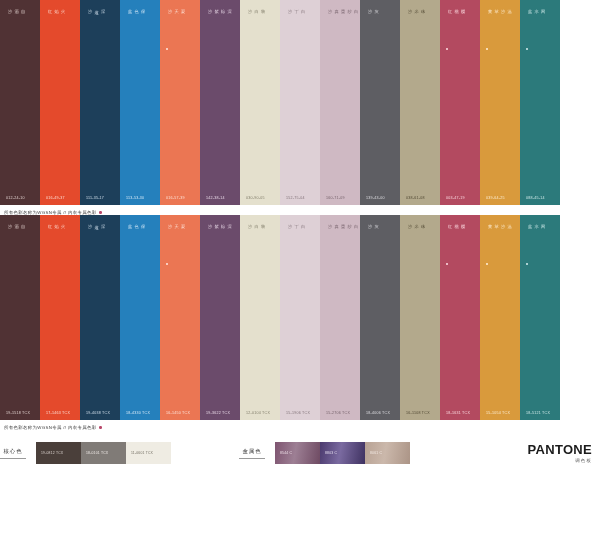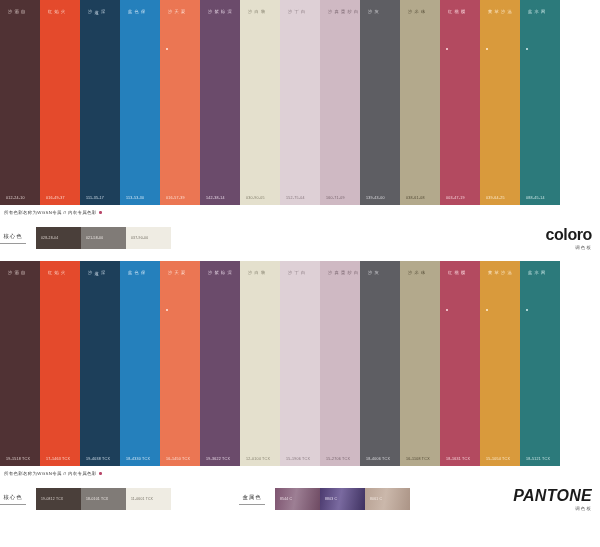--- a/index.html
+++ b/index.html
@@ -68,21 +68,21 @@
 
   
   .brand{
     position:absolute;right:8px;
     text-align:right;
   }
   .brand-name{
     font-size:16px;font-weight:bold;color:#1b1b1b;
     letter-spacing:-0.4px;line-height:1;
   }
-  .brand-name.pantone{font-size:16px;letter-spacing:.3px;font-style:italic;}
+  .brand-name.pantone{font-size:13px;letter-spacing:.3px;}
   .brand-sub{font-size:4.4px;color:#555;letter-spacing:1.2px;margin-top:2px;}
 </style>
 </head>
 <body>
 
 <div class="page">
 
   <div class="palette" id="palette-top" style="height: 205px;">
       <div class="swatch" style="background: rgb(80, 50, 52); width: 40px; color: rgb(231, 217, 214);">
         <div>
@@ -203,177 +203,154 @@
           <div class="sw-dot" style="background: rgb(217, 240, 239);"></div>
         </div>
         <div class="sw-code">088-45-14</div>
       </div>
     </div>
   <div class="footnote">
     <span>所有色彩名称为WGSN专属  //  内衣专属色彩</span>
     <span class="fdot"></span>
   </div>
 
+
+  <div class="palette" id="palette-bottom" style="height: 205px;">
+      <div class="swatch" style="background: rgb(80, 50, 52); width: 40px; color: rgb(231, 217, 214);">
+        <div>
+          <div class="sw-name">自
+酒
+沙</div>
+        </div>
+        <div class="sw-code">19-1518 TCX</div>
+      </div>
+      <div class="swatch" style="background: rgb(228, 74, 44); width: 40px; color: rgb(255, 230, 221);">
+        <div>
+          <div class="sw-name">火
+焰
+红</div>
+        </div>
+        <div class="sw-code">17-1463 TCX</div>
+      </div>
+      <div class="swatch" style="background: rgb(29, 63, 90); width: 40px; color: rgb(214, 227, 238);">
+        <div>
+          <div class="sw-name">深
+邃
+沙</div>
+        </div>
+        <div class="sw-code">19-4038 TCX</div>
+      </div>
+      <div class="swatch" style="background: rgb(37, 128, 188); width: 40px; color: rgb(226, 240, 251);">
+        <div>
+          <div class="sw-name">保
+色
+蓝</div>
+        </div>
+        <div class="sw-code">18-4330 TCX</div>
+      </div>
+      <div class="swatch" style="background: rgb(235, 118, 83); width: 40px; color: rgb(255, 233, 224);">
+        <div>
+          <div class="sw-name">夏
+天
+沙</div>
+          <div class="sw-dot" style="background: rgb(255, 233, 224);"></div>
+        </div>
+        <div class="sw-code">16-1450 TCX</div>
+      </div>
+      <div class="swatch" style="background: rgb(107, 75, 107); width: 40px; color: rgb(240, 226, 239);">
+        <div>
+          <div class="sw-name">深
+棕
+紫
+沙</div>
+        </div>
+        <div class="sw-code">19-3622 TCX</div>
+      </div>
+      <div class="swatch" style="background: rgb(228, 224, 205); width: 40px; color: rgb(122, 118, 99);">
+        <div>
+          <div class="sw-name">釉
+白
+沙</div>
+        </div>
+        <div class="sw-code">12-0104 TCX</div>
+      </div>
+      <div class="swatch" style="background: rgb(222, 208, 214); width: 40px; color: rgb(125, 110, 116);">
+        <div>
+          <div class="sw-name">白
+丁
+沙</div>
+        </div>
+        <div class="sw-code">15-1906 TCX</div>
+      </div>
+      <div class="swatch" style="background: rgb(207, 185, 195); width: 40px; color: rgb(110, 90, 99);">
+        <div>
+          <div class="sw-name">又
+白
+纱
+重
+真
+沙</div>
+        </div>
+        <div class="sw-code">15-2706 TCX</div>
+      </div>
+      <div class="swatch" style="background: rgb(94, 94, 99); width: 40px; color: rgb(224, 224, 228);">
+        <div>
+          <div class="sw-name">灰
+沙</div>
+        </div>
+        <div class="sw-code">18-4006 TCX</div>
+      </div>
+      <div class="swatch" style="background: rgb(179, 169, 140); width: 40px; color: rgb(73, 65, 44);">
+        <div>
+          <div class="sw-name">珠
+米
+沙</div>
+        </div>
+        <div class="sw-code">16-1108 TCX</div>
+      </div>
+      <div class="swatch" style="background: rgb(179, 74, 96); width: 40px; color: rgb(255, 224, 230);">
+        <div>
+          <div class="sw-name">樱
+桃
+红</div>
+          <div class="sw-dot" style="background: rgb(255, 224, 230);"></div>
+        </div>
+        <div class="sw-code">18-1631 TCX</div>
+      </div>
+      <div class="swatch" style="background: rgb(217, 154, 60); width: 40px; color: rgb(255, 240, 216);">
+        <div>
+          <div class="sw-name">温
+沙
+草
+黄</div>
+          <div class="sw-dot" style="background: rgb(255, 240, 216);"></div>
+        </div>
+        <div class="sw-code">15-1054 TCX</div>
+      </div>
+      <div class="swatch" style="background: rgb(44, 122, 123); width: 40px; color: rgb(217, 240, 239);">
+        <div>
+          <div class="sw-name">网
+水
+蓝</div>
+          <div class="sw-dot" style="background: rgb(217, 240, 239);"></div>
+        </div>
+        <div class="sw-code">18-5121 TCX</div>
+      </div>
+    </div>
+  <div class="footnote">
+    <span>所有色彩名称为WGSN专属  //  内衣专属色彩</span>
+    <span class="fdot"></span>
+  </div>
+
   <div class="strip">
     <div class="grp">
       <div class="grp-label">
         <span>核心色</span>
         <span class="bar"></span>
       </div>
-      <div class="mini-row" id="coloro-minis">
-          <div class="mini" style="background: rgb(74, 63, 58); color: rgb(222, 214, 209);">
-            <span>028-28-04</span>
-          </div>
-          <div class="mini" style="background: rgb(128, 123, 119); color: rgb(240, 236, 233);">
-            <span>021-58-00</span>
-          </div>
-          <div class="mini" style="background: rgb(239, 236, 227); color: rgb(111, 106, 95);">
-            <span>037-90-00</span>
-          </div>
-        </div>
-    </div>
-    <div class="brand">
-      <div class="brand-name">coloro</div>
-      <div class="brand-sub">调色板</div>
-    </div>
-  </div>
-
-  <div class="palette" id="palette-bottom" style="height: 205px;">
-      <div class="swatch" style="background: rgb(80, 50, 52); width: 40px; color: rgb(231, 217, 214);">
-        <div>
-          <div class="sw-name">自
-酒
-沙</div>
-        </div>
-        <div class="sw-code">19-1518 TCX</div>
-      </div>
-      <div class="swatch" style="background: rgb(228, 74, 44); width: 40px; color: rgb(255, 230, 221);">
-        <div>
-          <div class="sw-name">火
-焰
-红</div>
-        </div>
-        <div class="sw-code">17-1463 TCX</div>
-      </div>
-      <div class="swatch" style="background: rgb(29, 63, 90); width: 40px; color: rgb(214, 227, 238);">
-        <div>
-          <div class="sw-name">深
-邃
-沙</div>
-        </div>
-        <div class="sw-code">19-4038 TCX</div>
-      </div>
-      <div class="swatch" style="background: rgb(37, 128, 188); width: 40px; color: rgb(226, 240, 251);">
-        <div>
-          <div class="sw-name">保
-色
-蓝</div>
-        </div>
-        <div class="sw-code">18-4330 TCX</div>
-      </div>
-      <div class="swatch" style="background: rgb(235, 118, 83); width: 40px; color: rgb(255, 233, 224);">
-        <div>
-          <div class="sw-name">夏
-天
-沙</div>
-          <div class="sw-dot" style="background: rgb(255, 233, 224);"></div>
-        </div>
-        <div class="sw-code">16-1450 TCX</div>
-      </div>
-      <div class="swatch" style="background: rgb(107, 75, 107); width: 40px; color: rgb(240, 226, 239);">
-        <div>
-          <div class="sw-name">深
-棕
-紫
-沙</div>
-        </div>
-        <div class="sw-code">19-3622 TCX</div>
-      </div>
-      <div class="swatch" style="background: rgb(228, 224, 205); width: 40px; color: rgb(122, 118, 99);">
-        <div>
-          <div class="sw-name">釉
-白
-沙</div>
-        </div>
-        <div class="sw-code">12-0104 TCX</div>
-      </div>
-      <div class="swatch" style="background: rgb(222, 208, 214); width: 40px; color: rgb(125, 110, 116);">
-        <div>
-          <div class="sw-name">白
-丁
-沙</div>
-        </div>
-        <div class="sw-code">15-1906 TCX</div>
-      </div>
-      <div class="swatch" style="background: rgb(207, 185, 195); width: 40px; color: rgb(110, 90, 99);">
-        <div>
-          <div class="sw-name">又
-白
-纱
-重
-真
-沙</div>
-        </div>
-        <div class="sw-code">15-2706 TCX</div>
-      </div>
-      <div class="swatch" style="background: rgb(94, 94, 99); width: 40px; color: rgb(224, 224, 228);">
-        <div>
-          <div class="sw-name">灰
-沙</div>
-        </div>
-        <div class="sw-code">18-4006 TCX</div>
-      </div>
-      <div class="swatch" style="background: rgb(179, 169, 140); width: 40px; color: rgb(73, 65, 44);">
-        <div>
-          <div class="sw-name">珠
-米
-沙</div>
-        </div>
-        <div class="sw-code">16-1108 TCX</div>
-      </div>
-      <div class="swatch" style="background: rgb(179, 74, 96); width: 40px; color: rgb(255, 224, 230);">
-        <div>
-          <div class="sw-name">樱
-桃
-红</div>
-          <div class="sw-dot" style="background: rgb(255, 224, 230);"></div>
-        </div>
-        <div class="sw-code">18-1631 TCX</div>
-      </div>
-      <div class="swatch" style="background: rgb(217, 154, 60); width: 40px; color: rgb(255, 240, 216);">
-        <div>
-          <div class="sw-name">温
-沙
-草
-黄</div>
-          <div class="sw-dot" style="background: rgb(255, 240, 216);"></div>
-        </div>
-        <div class="sw-code">15-1054 TCX</div>
-      </div>
-      <div class="swatch" style="background: rgb(44, 122, 123); width: 40px; color: rgb(217, 240, 239);">
-        <div>
-          <div class="sw-name">网
-水
-蓝</div>
-          <div class="sw-dot" style="background: rgb(217, 240, 239);"></div>
-        </div>
-        <div class="sw-code">18-5121 TCX</div>
-      </div>
-    </div>
-  <div class="footnote">
-    <span>所有色彩名称为WGSN专属  //  内衣专属色彩</span>
-    <span class="fdot"></span>
-  </div>
-
-  <div class="strip">
-    <div class="grp">
-      <div class="grp-label">
-        <span>核心色</span>
-        <span class="bar"></span>
-      </div>
       <div class="mini-row" id="pantone-minis">
           <div class="mini" style="background: rgb(74, 63, 58); color: rgb(222, 214, 209);">
             <span>19-0812 TCX</span>
           </div>
           <div class="mini" style="background: rgb(128, 123, 119); color: rgb(240, 236, 233);">
             <span>18-0101 TCX</span>
           </div>
           <div class="mini" style="background: rgb(239, 236, 227); color: rgb(111, 106, 95);">
             <span>11-0601 TCX</span>
           </div>

